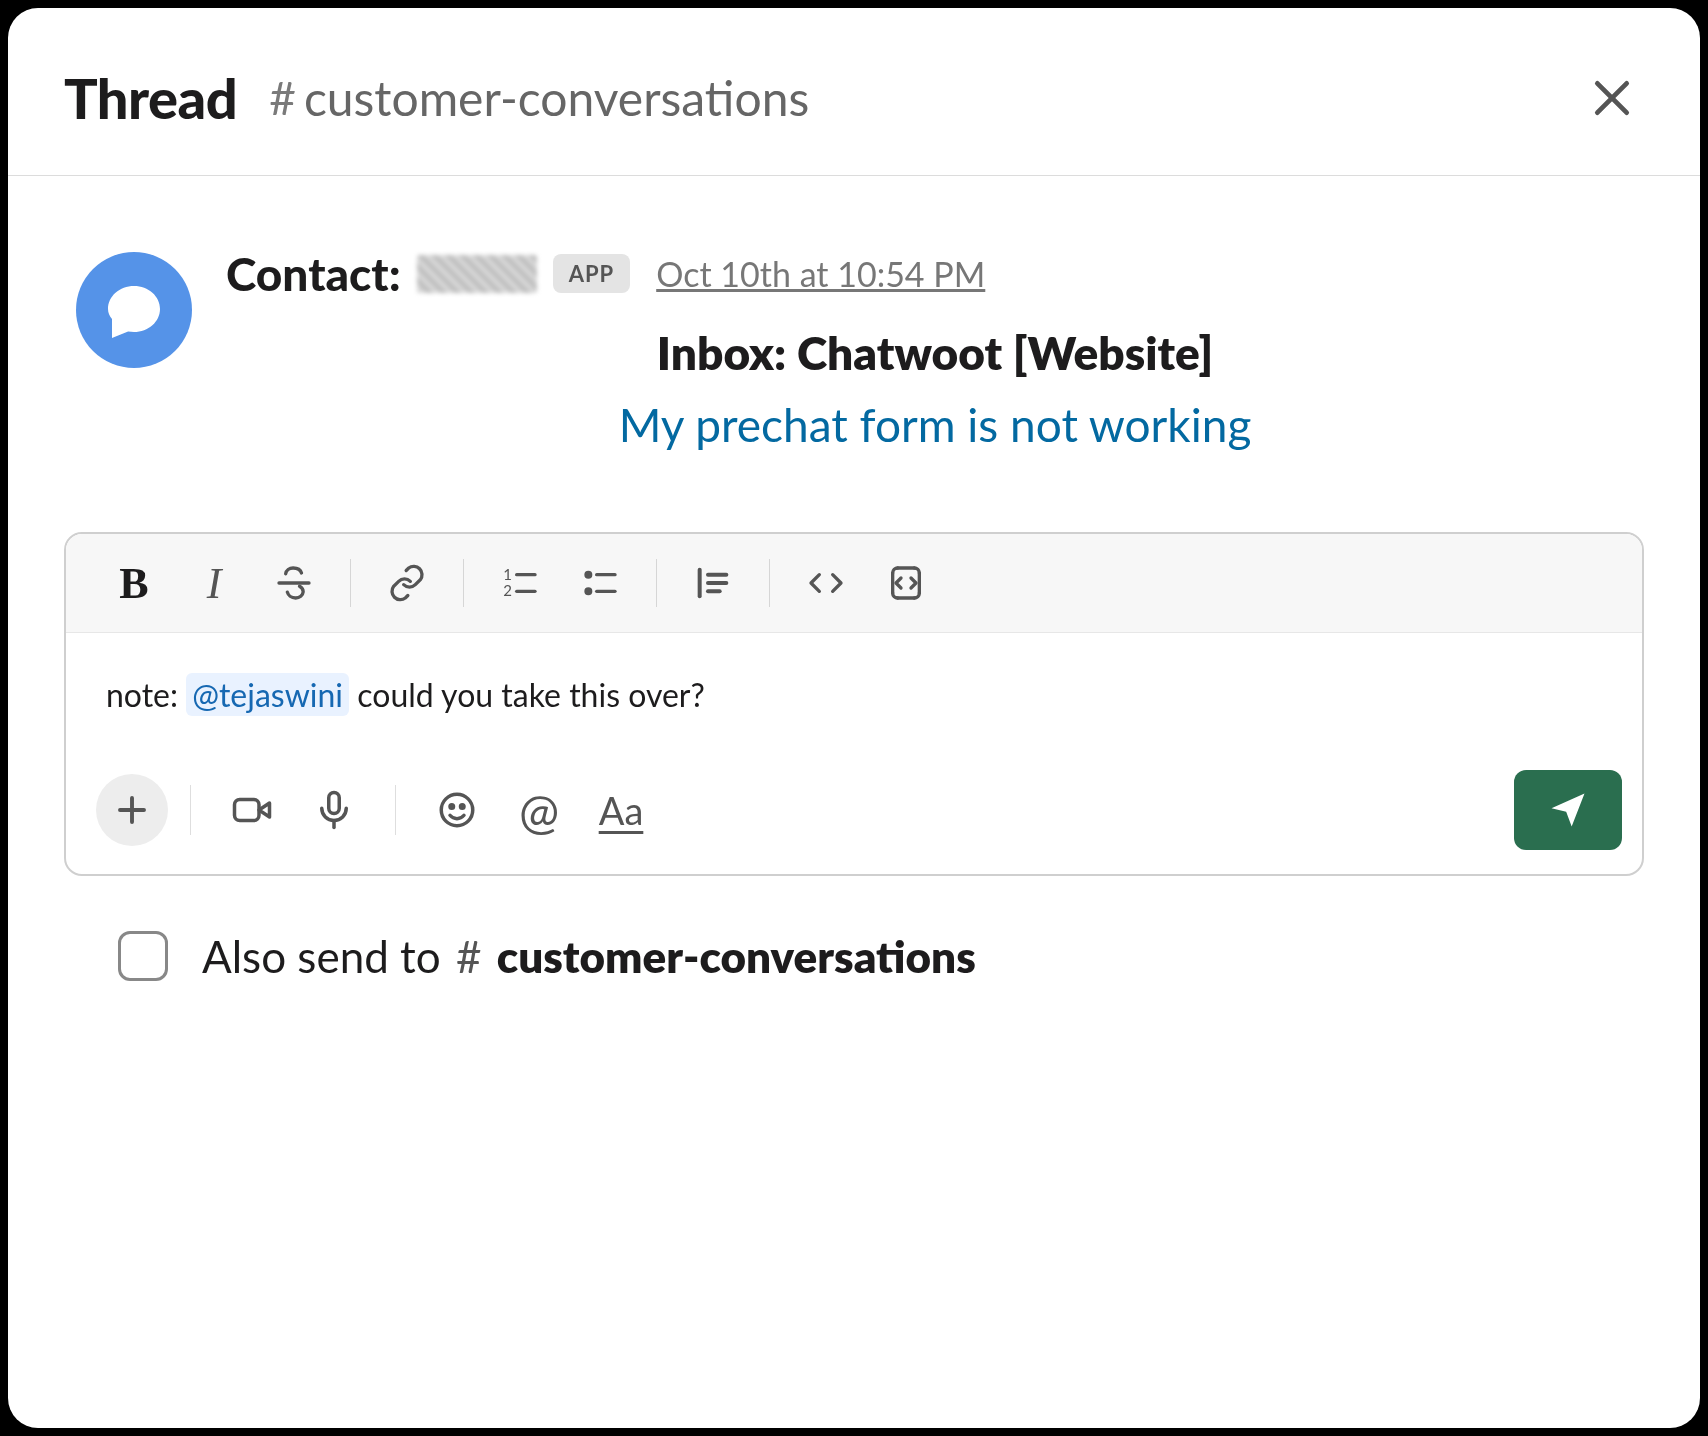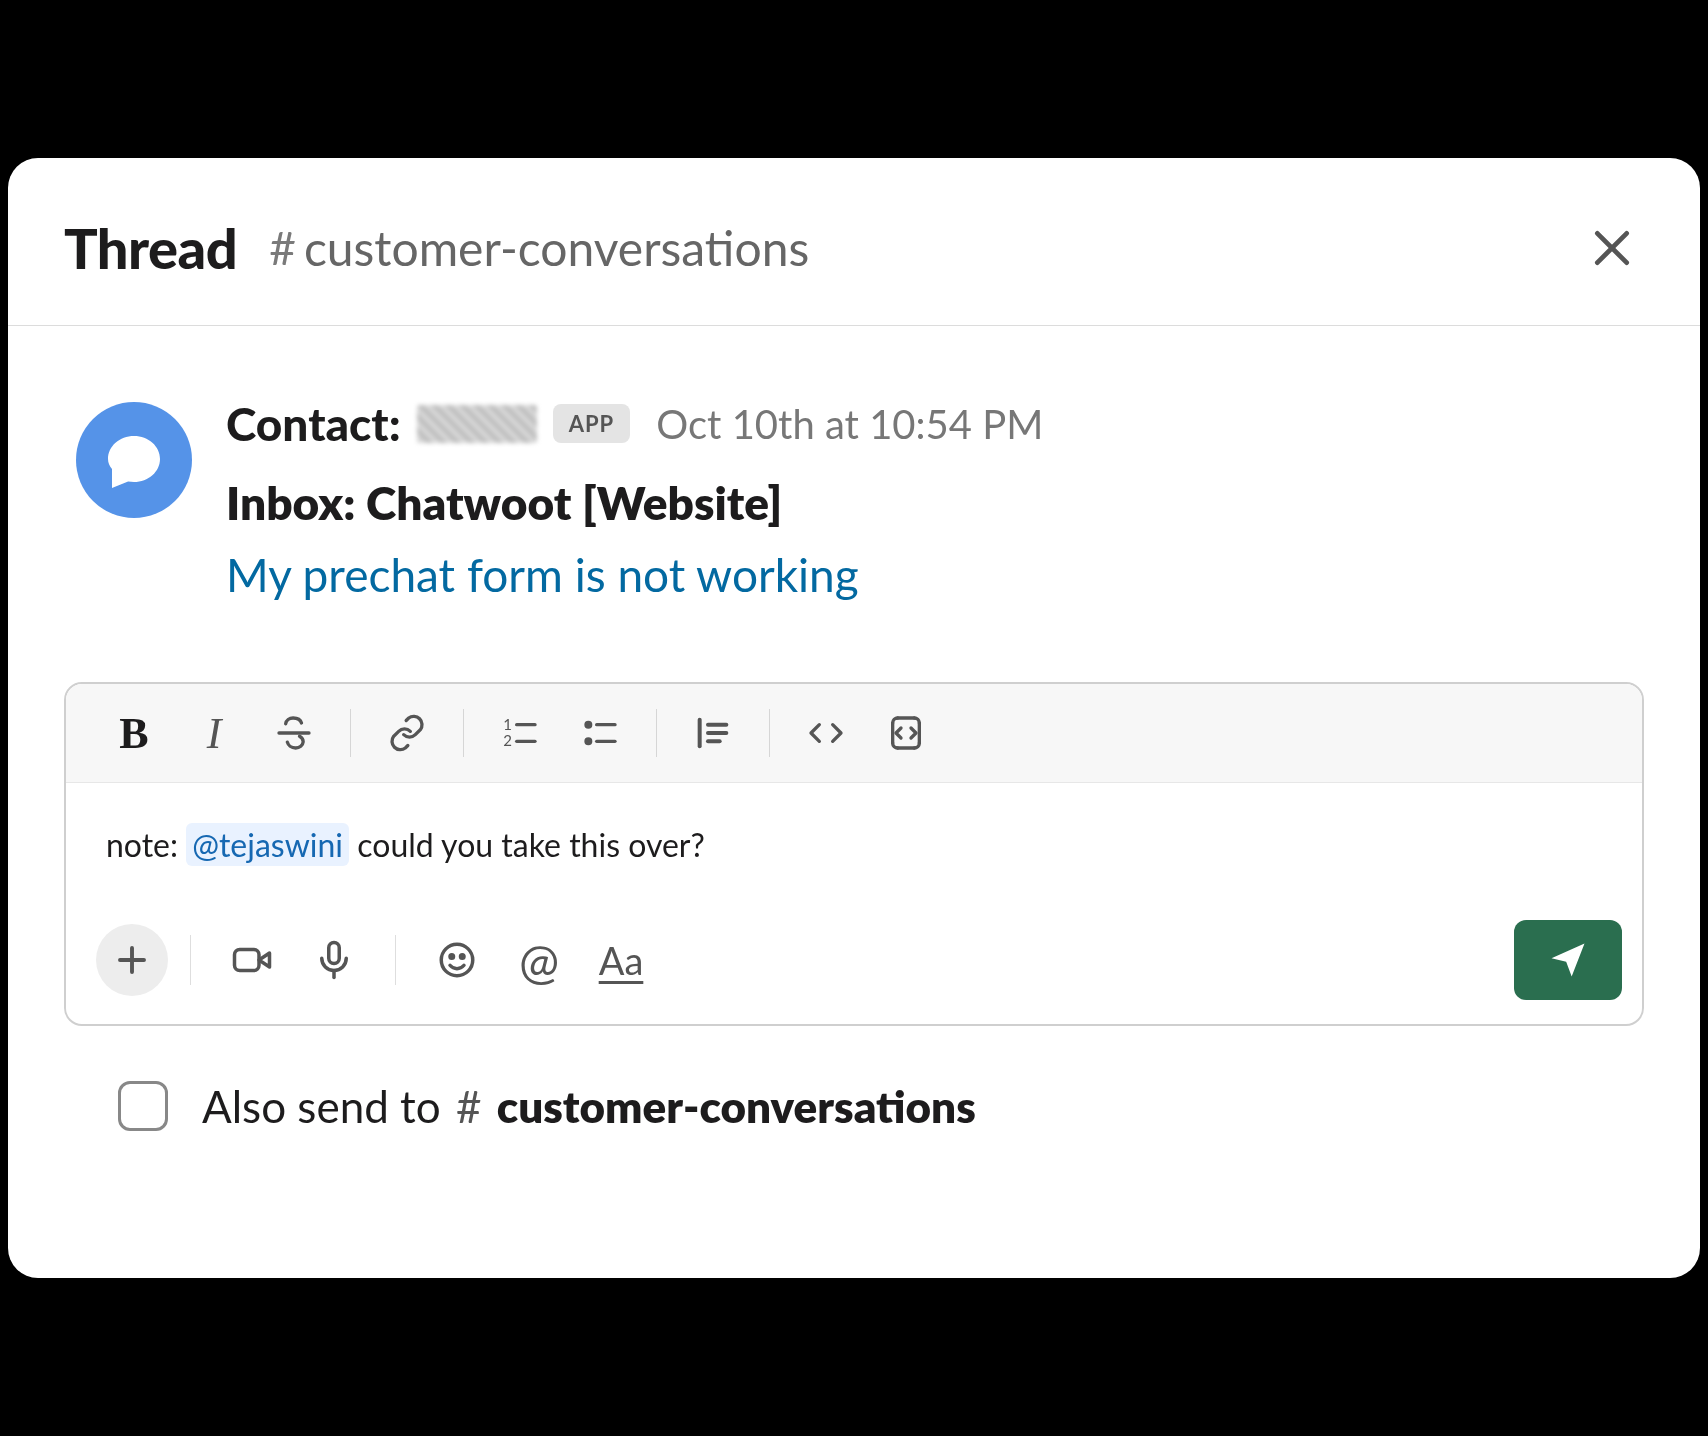--- a/index.html
+++ b/index.html
@@ -6,21 +6,21 @@
   html, body { width: 100%; height: 100%; }
   body {
     font-family: "Lato", -apple-system, "Helvetica Neue", Arial, sans-serif;
     background: #000;
     display: flex;
     align-items: center;
     justify-content: center;
   }
   .card {
     width: 1692px;
-    height: 1120px;
+    height: 1420px;
     background: #fff;
     border-radius: 30px;
     overflow: hidden;
     display: flex;
     flex-direction: column;
   }
 
   
   .header {
     display: flex;
@@ -78,21 +78,21 @@
   }
   .avatar::after {
     content: "";
     position: absolute;
     width: 52px; height: 52px;
     background: #fff;
     left: 32px; top: 34px;
     clip-path: path("M26 0 C11.6 0 0 10.3 0 23 C0 35.7 11.6 46 26 46 C28 46 30 45.8 31.9 45.5 L48 52 L48 33 C50.5 30 52 26.6 52 23 C52 10.3 40.4 0 26 0 Z");
     transform: scaleX(-1);
   }
-  .msg-body { flex: 1; min-width: 0; }
+  .msg-body { flex: 1; min-width: 0; text-align: center; }
   .msg-head {
     display: flex;
     align-items: center;
     flex-wrap: wrap;
     gap: 10px;
     font-size: 44px;
   }
   .sender { font-weight: 900; color: #1d1c1d; font-size: 46px; }
   .redacted {
     display: inline-block;
@@ -107,21 +107,21 @@
   .app-badge {
     background: #e4e4e4;
     color: #555;
     font-size: 22px;
     font-weight: 700;
     letter-spacing: 1px;
     padding: 6px 16px;
     border-radius: 8px;
     margin-right: 8px;
   }
-  .timestamp { color: #777; font-size: 40px; margin-left: 8px; }
+  .timestamp { color: #777; font-size: 34px; margin-left: 8px; text-decoration: underline; }
   .inbox-line {
     font-size: 46px;
     font-weight: 800;
     color: #1d1c1d;
     margin-top: 24px;
   }
   .msg-text {
     font-size: 46px;
     color: #0369a1;
     margin-top: 17px;

